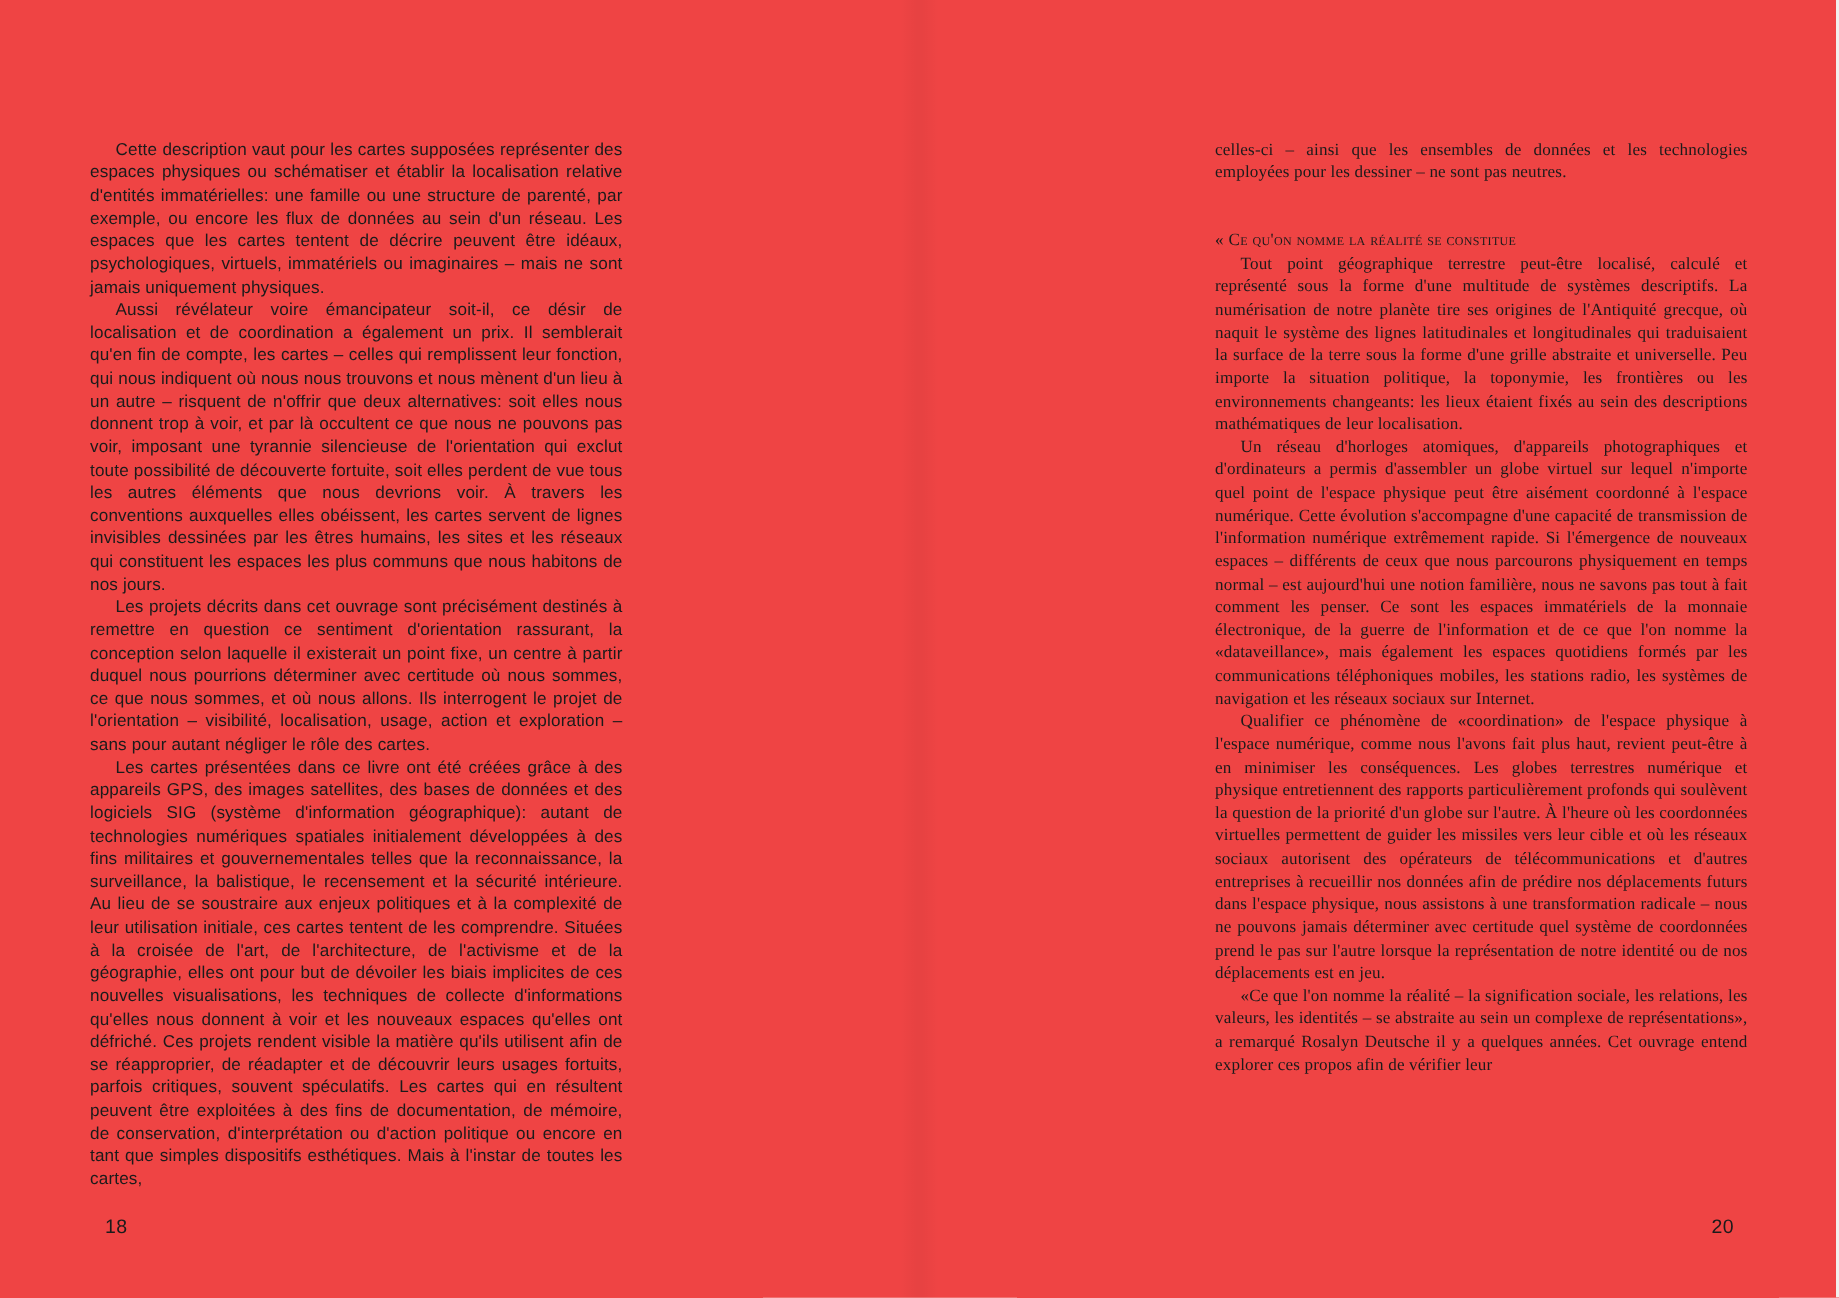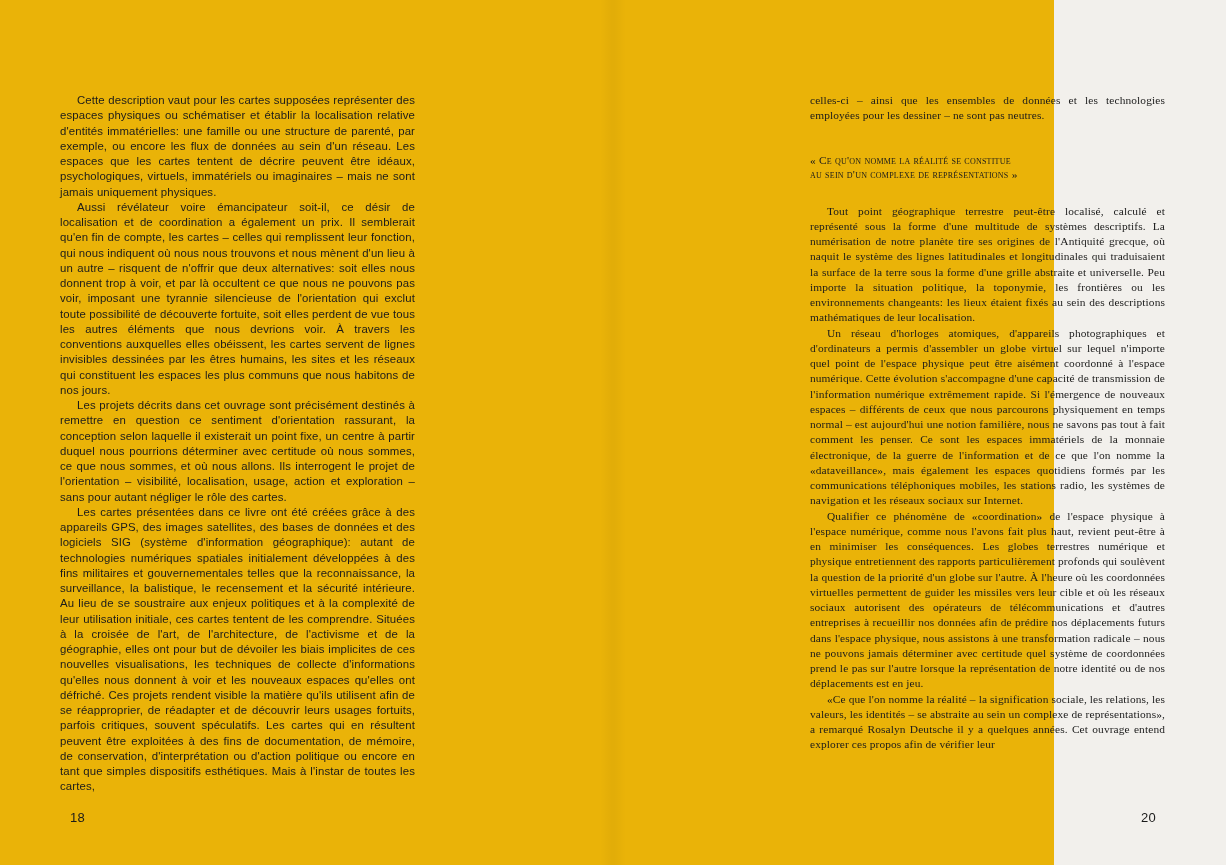--- a/index.html
+++ b/index.html
@@ -9,24 +9,24 @@
   body {
     width: 1226px;
     height: 865px;
     background: #f2f0ec;
     font-family: "Liberation Sans", sans-serif;
     color: #1a1a1a;
     overflow: hidden;
   }
   .spread {
     position: relative;
-    width: 1054px;
+    width: 1224px;
     height: 865px;
     box-sizing: border-box;
-    background: #eab308;
+    background: #ef4444;
   }
   .page {
     position: absolute;
     top: 0;
     height: 865px;
     box-sizing: border-box;
   }
   .page-left {
     left: 0;
     width: 613px;
@@ -70,21 +70,21 @@
     font-size: 11.4px;
     line-height: 14.5px;
     font-variant: small-caps;
     text-transform: none;
     letter-spacing: 0.02em;
     text-align: left;
     color: #1b1b1b;
   }
   .heading-block {
     margin-top: 29px;
-    margin-bottom: 22px;
+    margin-bottom: 2px;
   }
   .folio {
     position: absolute;
     bottom: 40px;
     font-size: 13px;
     color: #1b1b1b;
     letter-spacing: 0.02em;
   }
   .folio-left {
     left: 70px;
@@ -115,21 +115,20 @@
       <p class="indent">Les cartes présentées dans ce livre ont été créées grâce à des appareils GPS, des images satellites, des bases de données et des logiciels SIG (système d'information géographique): autant de technologies numériques spatiales initialement développées à des fins militaires et gouvernementales telles que la reconnaissance, la surveillance, la balistique, le recensement et la sécurité intérieure. Au lieu de se soustraire aux enjeux politiques et à la complexité de leur utilisation initiale, ces cartes tentent de les comprendre. Situées à la croisée de l'art, de l'architecture, de l'activisme et de la géographie, elles ont pour but de dévoiler les biais implicites de ces nouvelles visualisations, les techniques de collecte d'informations qu'elles nous donnent à voir et les nouveaux espaces qu'elles ont défriché. Ces projets rendent visible la matière qu'ils utilisent afin de se réapproprier, de réadapter et de découvrir leurs usages fortuits, parfois critiques, souvent spéculatifs. Les cartes qui en résultent peuvent être exploitées à des fins de documentation, de mémoire, de conservation, d'interprétation ou d'action politique ou encore en tant que simples dispositifs esthétiques. Mais à l'instar de toutes les cartes,</p>
     </div>
     <div class="folio folio-left">18</div>
   </div>
 
   <div class="page page-right">
     <div class="column">
       <p>celles-ci – ainsi que les ensembles de données et les technologies employées pour les dessiner – ne sont pas neutres.</p>
       <div class="heading-block">
         <div class="section-heading">« Ce qu'on nomme la réalité se constitue</div>
-        <div class="section-heading">au sein d'un complexe de représentations »</div>
       </div>
       <p class="indent">Tout point géographique terrestre peut-être localisé, calculé et représenté sous la forme d'une multitude de systèmes descriptifs. La numérisation de notre planète tire ses origines de l'Antiquité grecque, où naquit le système des lignes latitudinales et longitudinales qui traduisaient la surface de la terre sous la forme d'une grille abstraite et universelle. Peu importe la situation politique, la toponymie, les frontières ou les environnements changeants: les lieux étaient fixés au sein des descriptions mathématiques de leur localisation.</p>
       <p class="indent">Un réseau d'horloges atomiques, d'appareils photographiques et d'ordinateurs a permis d'assembler un globe virtuel sur lequel n'importe quel point de l'espace physique peut être aisément coordonné à l'espace numérique. Cette évolution s'accompagne d'une capacité de transmission de l'information numérique extrêmement rapide. Si l'émergence de nouveaux espaces – différents de ceux que nous parcourons physiquement en temps normal – est aujourd'hui une notion familière, nous ne savons pas tout à fait comment les penser. Ce sont les espaces immatériels de la monnaie électronique, de la guerre de l'information et de ce que l'on nomme la «dataveillance», mais également les espaces quotidiens formés par les communications téléphoniques mobiles, les stations radio, les systèmes de navigation et les réseaux sociaux sur Internet.</p>
       <p class="indent">Qualifier ce phénomène de «coordination» de l'espace physique à l'espace numérique, comme nous l'avons fait plus haut, revient peut-être à en minimiser les conséquences. Les globes terrestres numérique et physique entretiennent des rapports particulièrement profonds qui soulèvent la question de la priorité d'un globe sur l'autre. À l'heure où les coordonnées virtuelles permettent de guider les missiles vers leur cible et où les réseaux sociaux autorisent des opérateurs de télécommunications et d'autres entreprises à recueillir nos données afin de prédire nos déplacements futurs dans l'espace physique, nous assistons à une transformation radicale – nous ne pouvons jamais déterminer avec certitude quel système de coordonnées prend le pas sur l'autre lorsque la représentation de notre identité ou de nos déplacements est en jeu.</p>
       <p class="indent">«Ce que l'on nomme la réalité – la signification sociale, les relations, les valeurs, les identités – se abstraite au sein un complexe de représentations», a remarqué Rosalyn Deutsche il y a quelques années. Cet ouvrage entend explorer ces propos afin de vérifier leur</p>
     </div>
     <div class="folio folio-right">20</div>
   </div>
 
   <div class="gutter-shade"></div>

